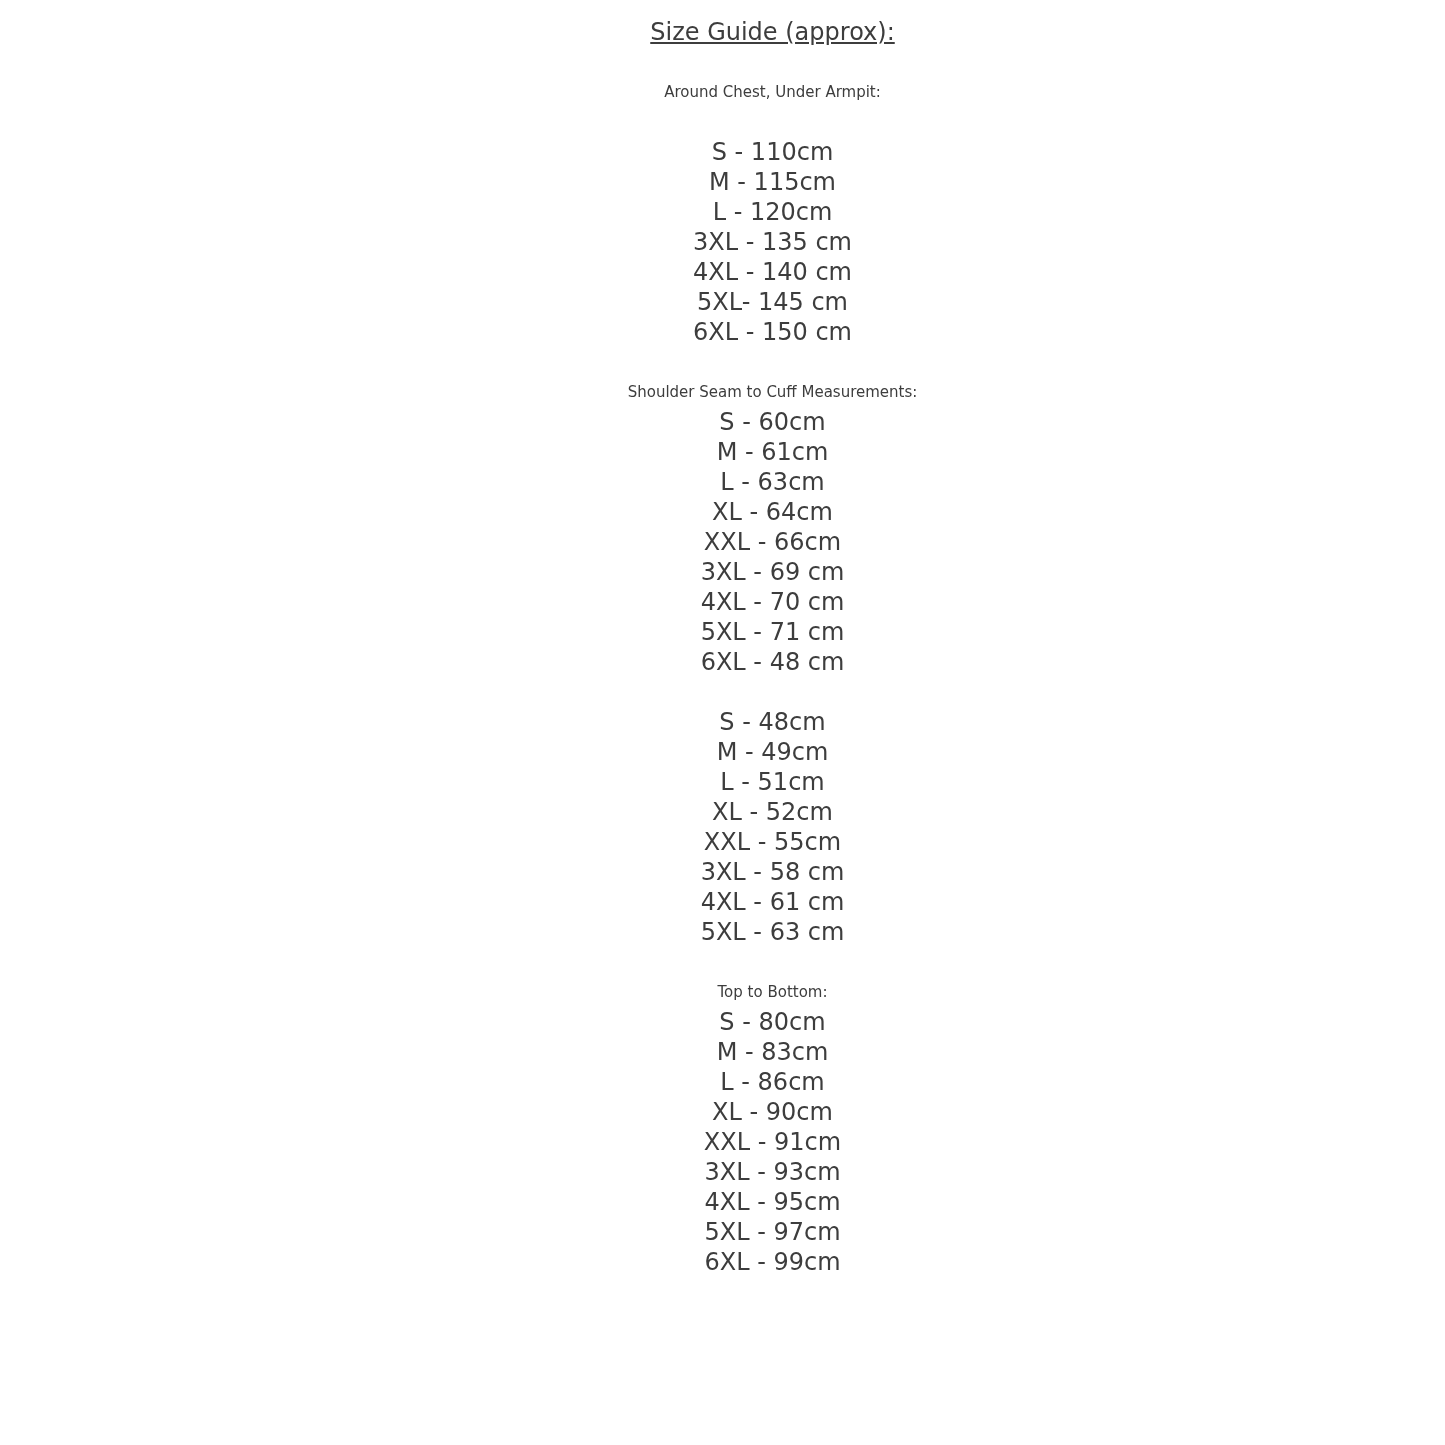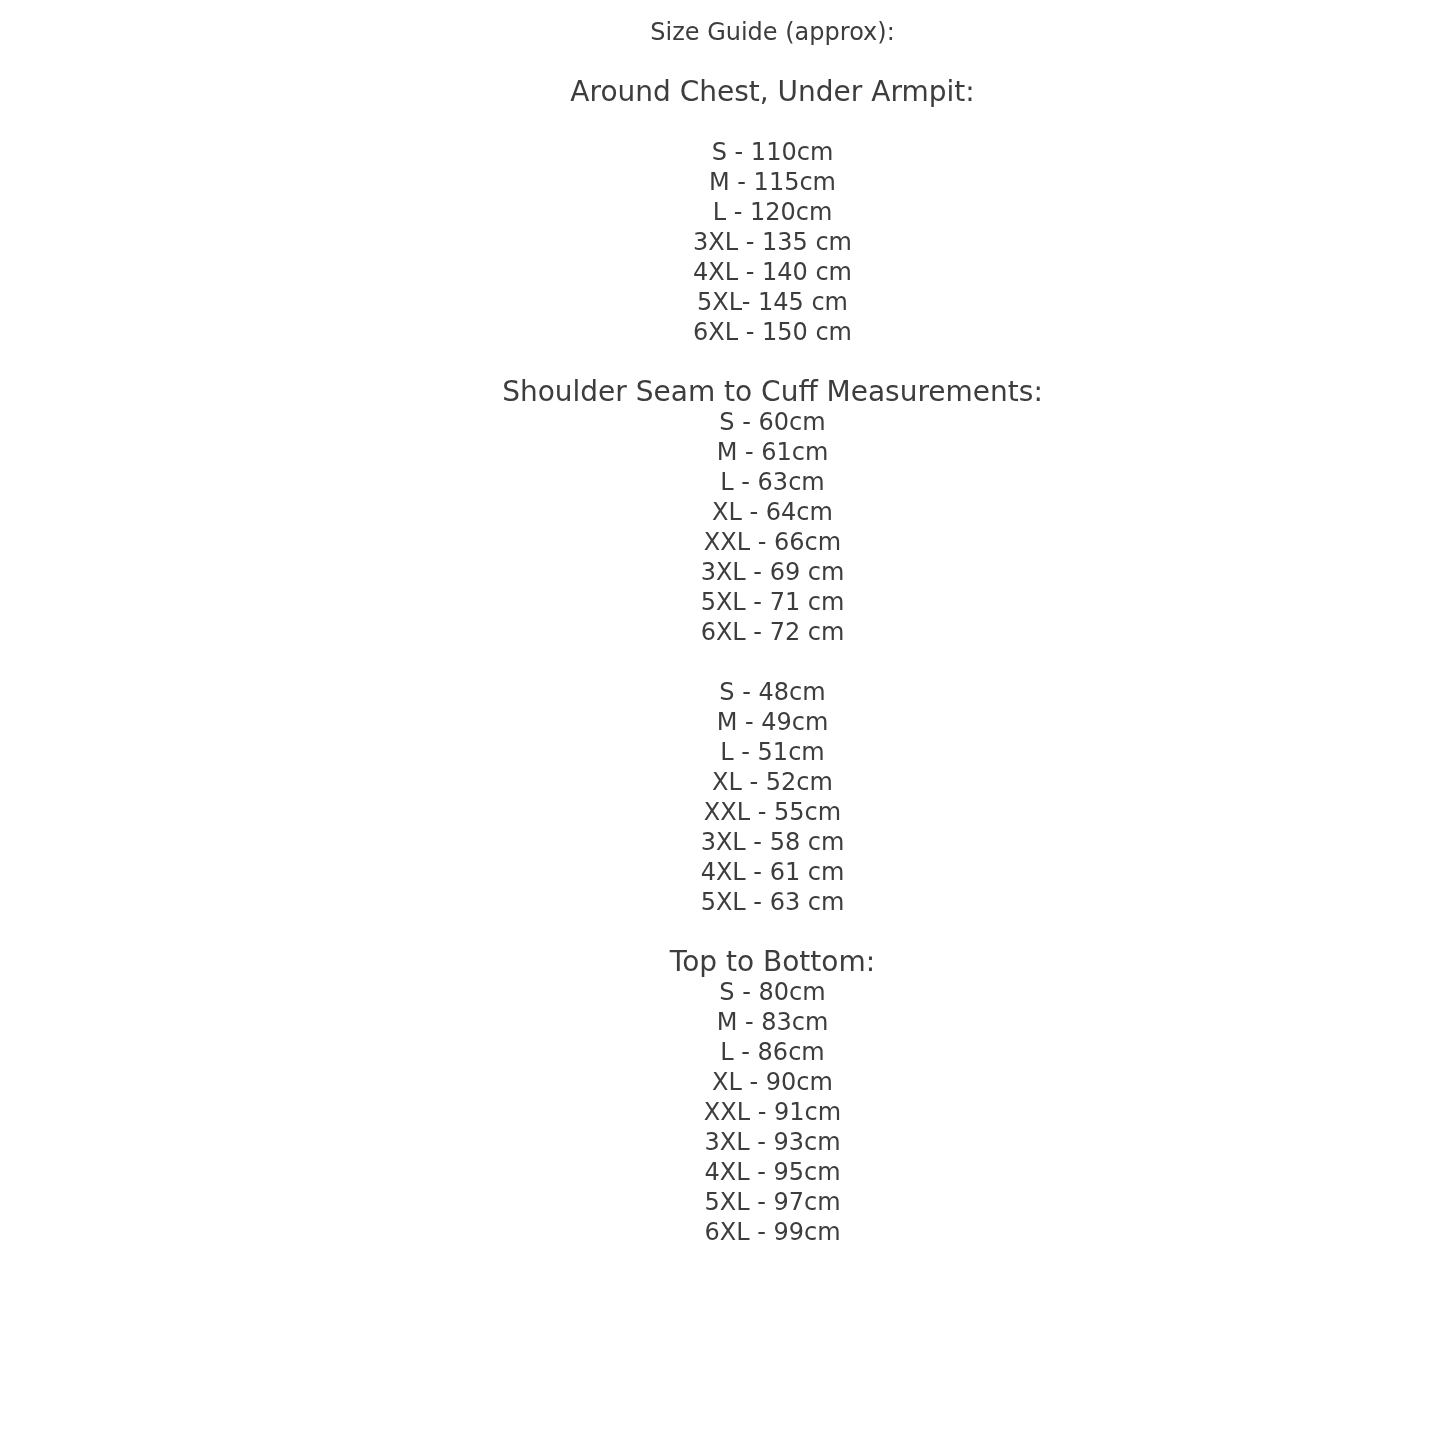--- a/index.html
+++ b/index.html
@@ -12,26 +12,27 @@
     font-family: "DejaVu Sans", "Liberation Sans", sans-serif;
     font-size: 24px;
     line-height: 30px;
     text-align: center;
     color: #3d3d3d;
     overflow: hidden;
   }
   .page-title {
     font-size: 24px;
     font-weight: 400;
+    text-decoration: underline;
     margin-bottom: 30px; 
   }
   .size-section { margin-bottom: 30px; } 
   .size-section:last-child { margin-bottom: 0; }
   .section-heading {
-    font-size: 28px;
+    font-size: 15px;
     font-weight: 400;
   }
   .section-heading.gap { margin-bottom: 30px; } 
   .size-row { white-space: pre; }
 </style>
 </head>
 <body style="color: rgb(61, 61, 61); background: rgb(255, 255, 255);">
 
 <div class="page">
   <h1 class="page-title">Size Guide (approx):</h1>
@@ -47,22 +48,23 @@
         <div class="size-row">6XL - 150 cm</div>
       </section>
       <section class="size-section">
         <h2 class="section-heading">Shoulder Seam to Cuff Measurements:</h2>
         <div class="size-row">S - 60cm</div>
         <div class="size-row">M - 61cm</div>
         <div class="size-row">L - 63cm</div>
         <div class="size-row">XL - 64cm</div>
         <div class="size-row">XXL - 66cm</div>
         <div class="size-row">3XL - 69 cm</div>
+        <div class="size-row">4XL - 70 cm</div>
         <div class="size-row">5XL - 71 cm</div>
-        <div class="size-row">6XL - 72 cm</div>
+        <div class="size-row">6XL - 48 cm</div>
       </section>
       <section class="size-section">
         <div class="size-row">S - 48cm</div>
         <div class="size-row">M - 49cm</div>
         <div class="size-row">L - 51cm</div>
         <div class="size-row">XL - 52cm</div>
         <div class="size-row">XXL - 55cm</div>
         <div class="size-row">3XL - 58 cm</div>
         <div class="size-row">4XL - 61 cm</div>
         <div class="size-row">5XL - 63 cm</div>

